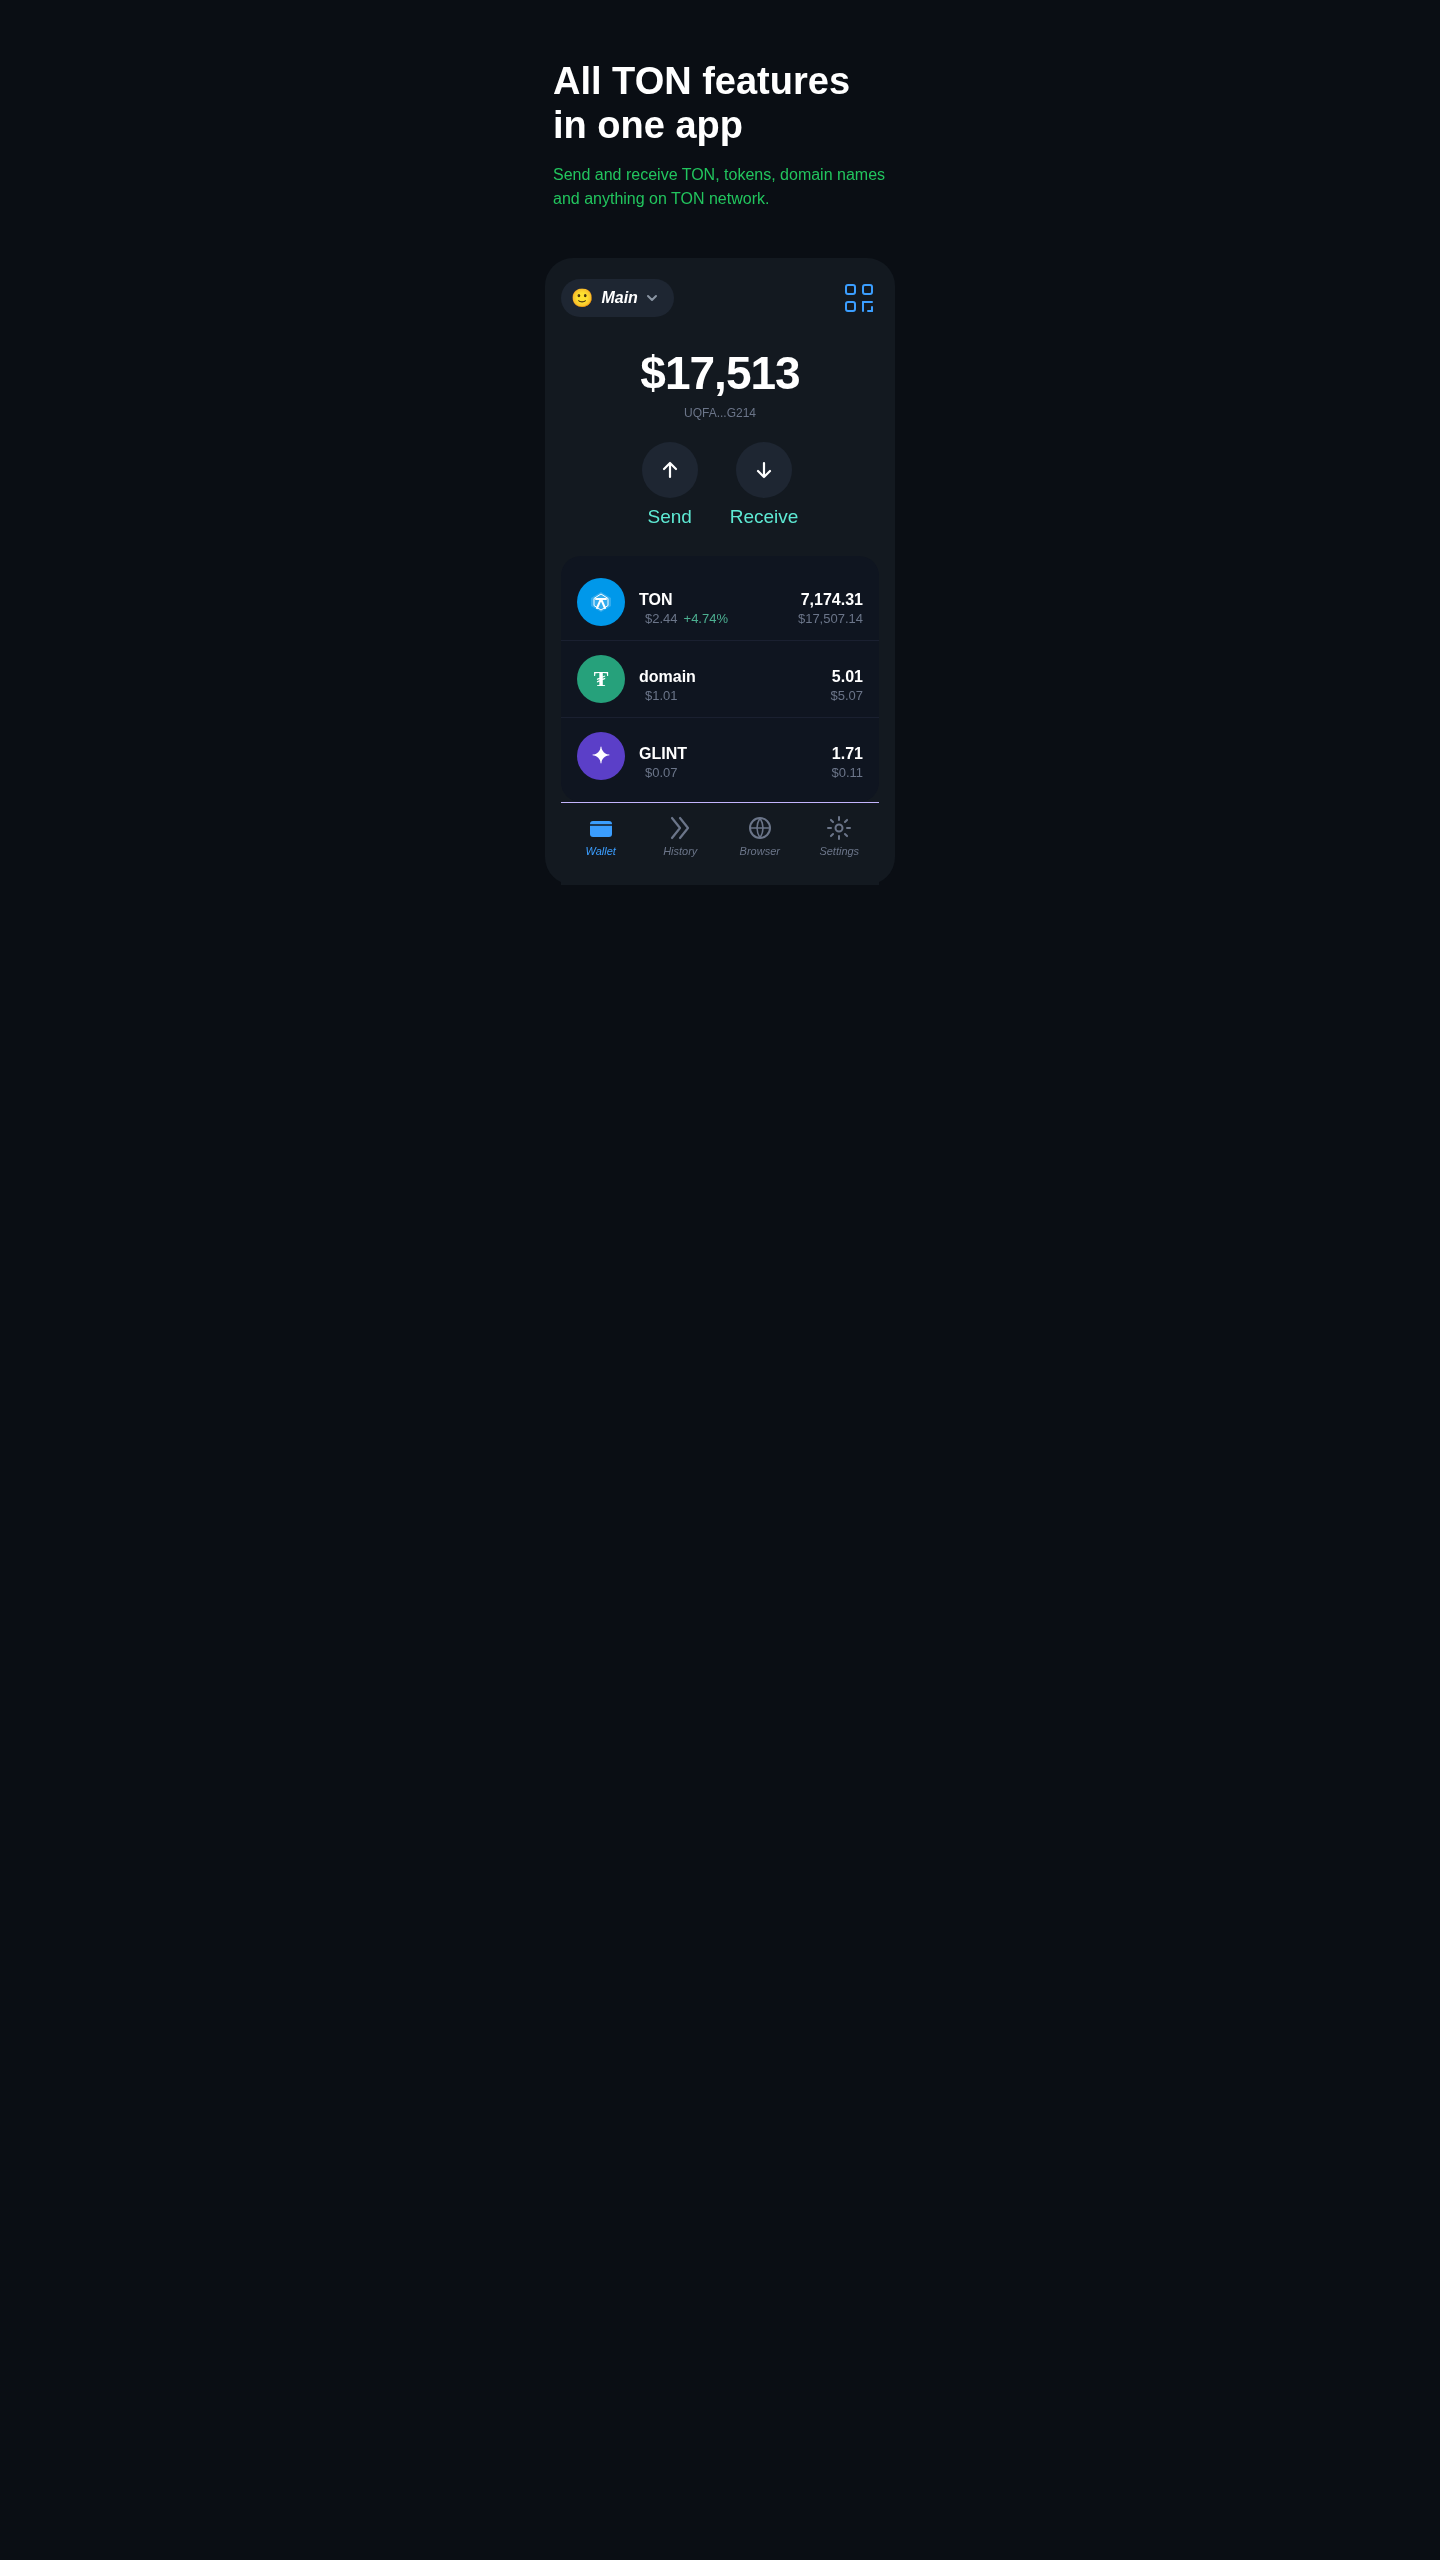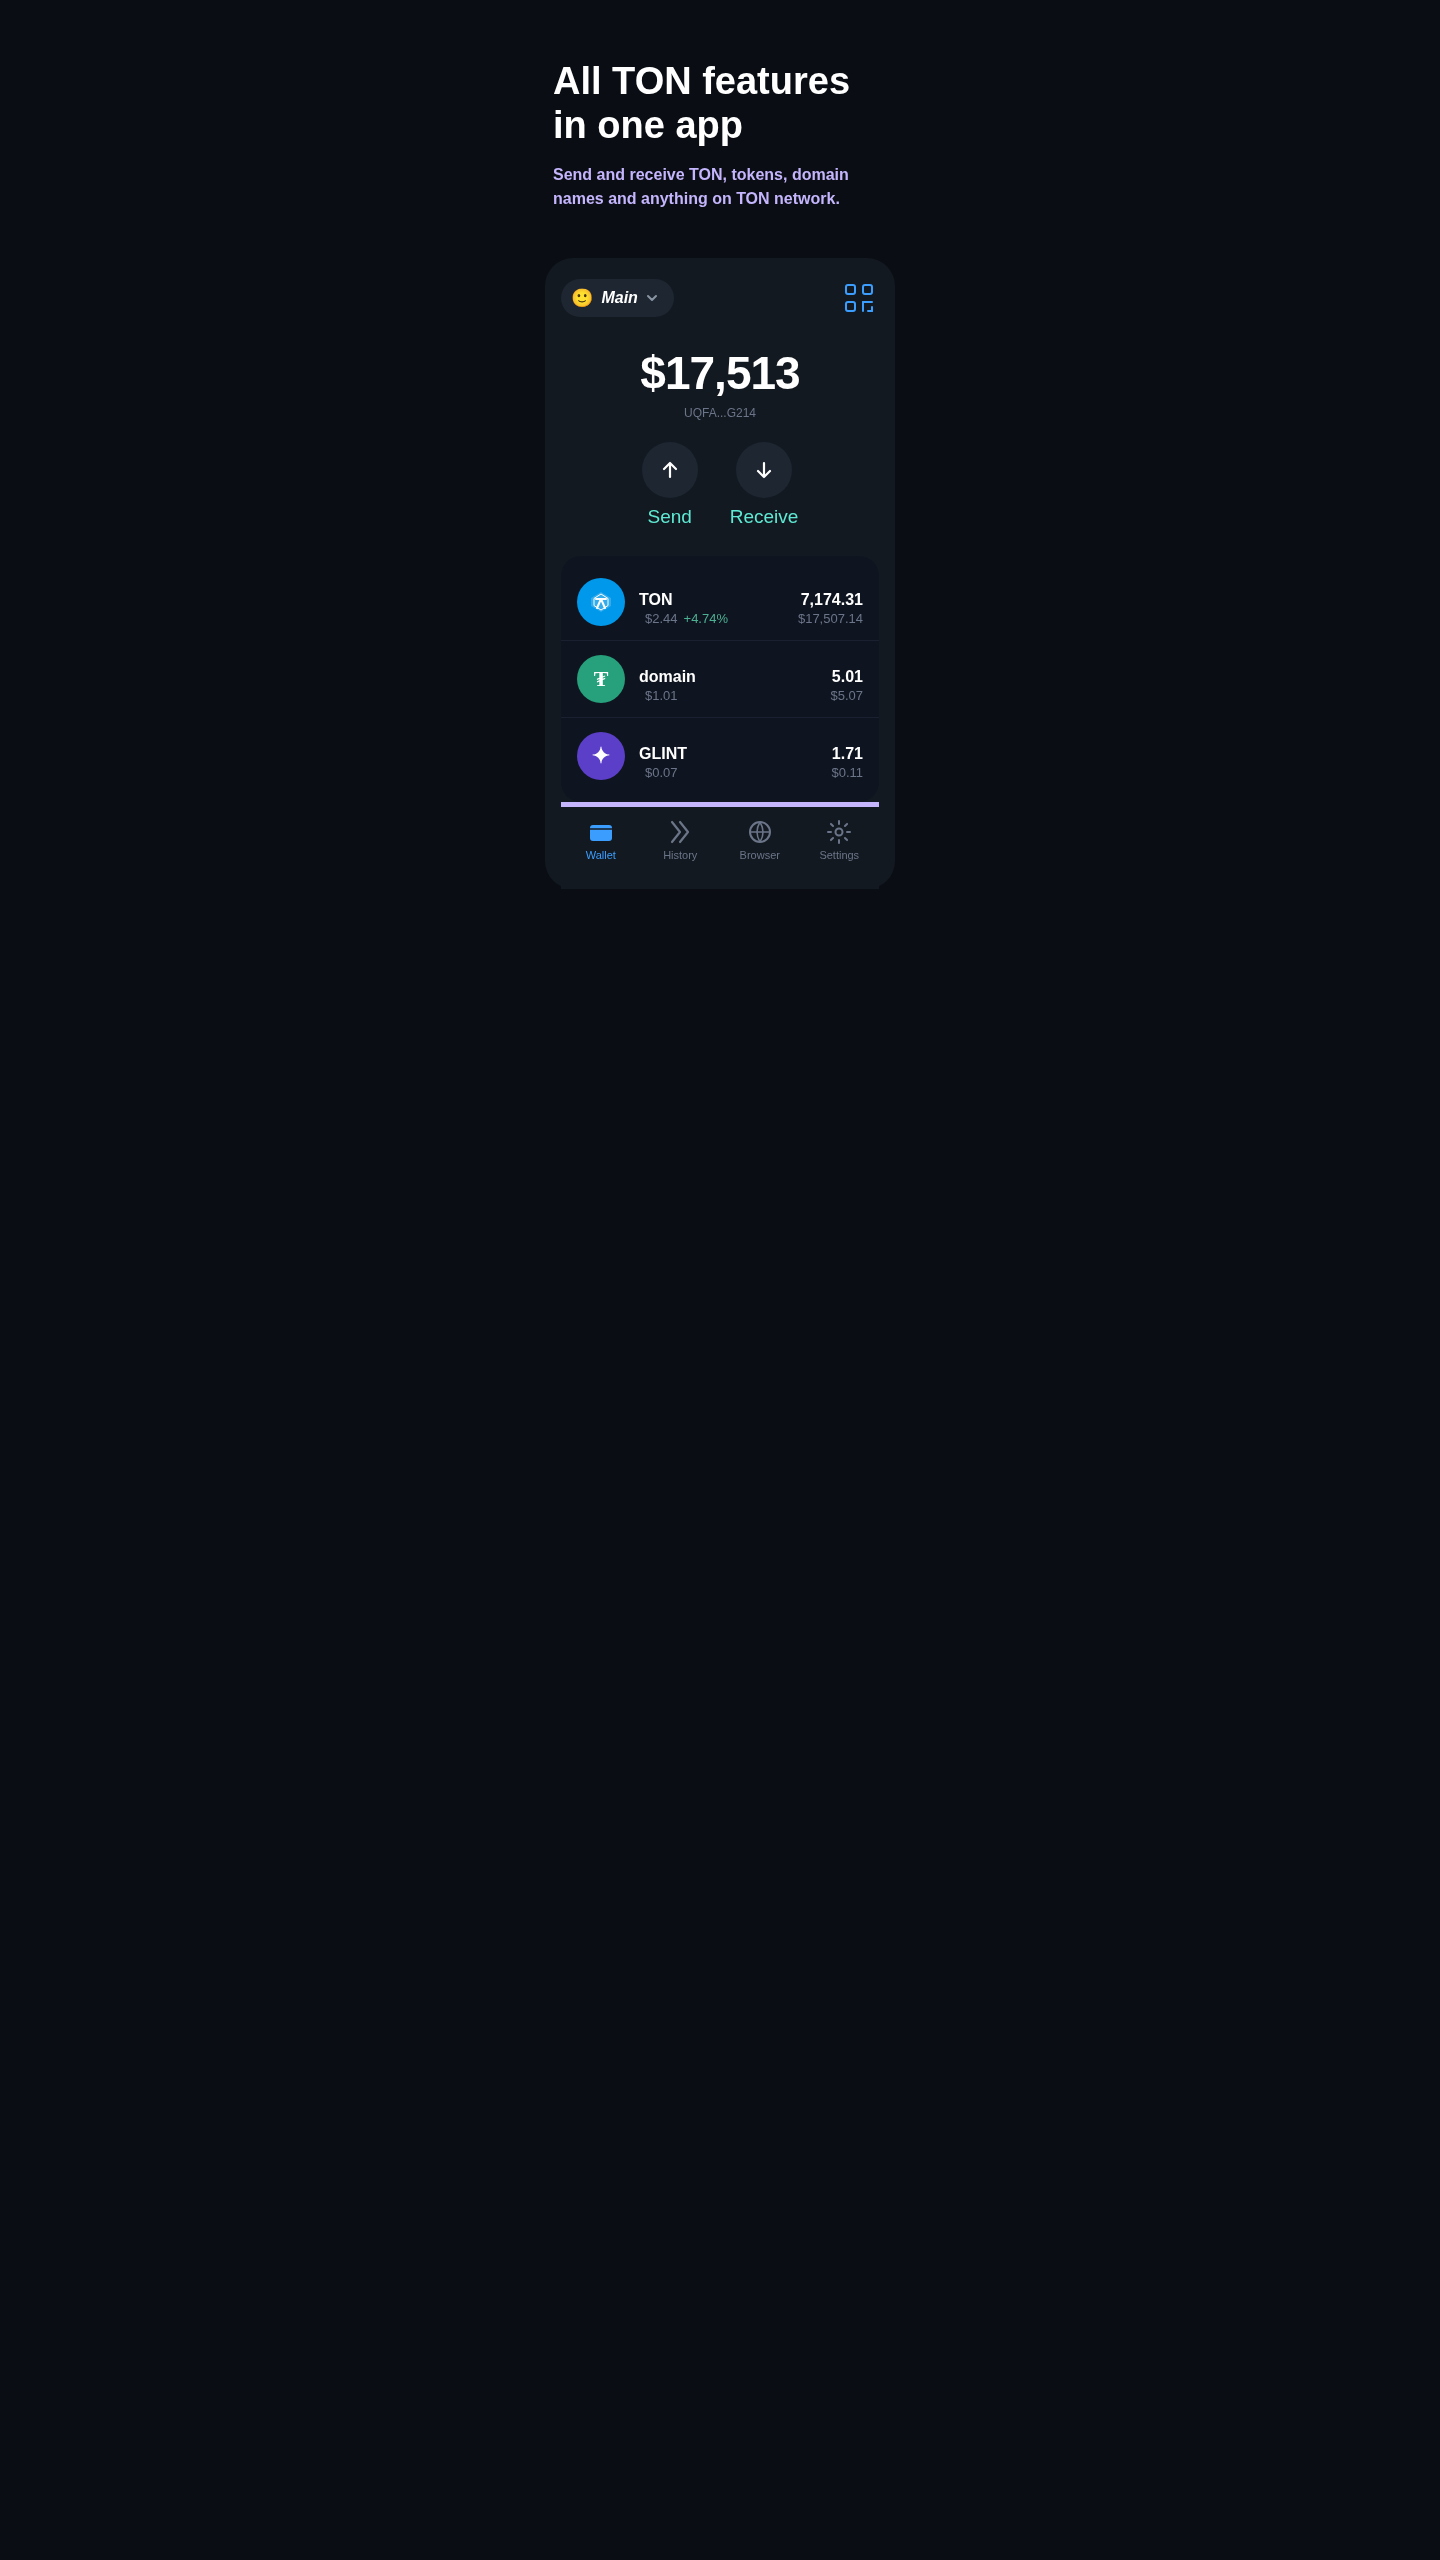--- a/index.html
+++ b/index.html
@@ -33,23 +33,23 @@
     .hero-title {
       font-size: 38px;
       font-weight: 800;
       line-height: 1.15;
       color: #ffffff;
       margin-bottom: 16px;
     }
 
     .hero-subtitle {
       font-size: 16px;
-      color: #c4b5fd;
+      color: #22c55e;
       line-height: 1.5;
-      font-weight: 700;
+      font-weight: 400;
     }
 
     
     .phone-card {
       margin: 12px 20px 0 20px;
       background: #131920;
       border-radius: 28px;
       padding: 20px 16px 0 16px;
       flex: 1;
       display: flex;
@@ -246,22 +246,23 @@
       color: #6b7589;
     }
 
     
     .bottom-nav {
       display: flex;
       justify-content: flex-start;
       align-items: center;
       padding: 12px 0 28px 0;
       background: #131920;
-      border-top: 5px solid #c4b5fd;
+      border-top: 1px solid #c4b5fd;
       margin-top: auto;
+      font-style: italic;
     }
 
     .nav-item {
       display: flex;
       flex-direction: column;
       align-items: center;
       gap: 4px;
       cursor: pointer;
       flex: 1;
     }

